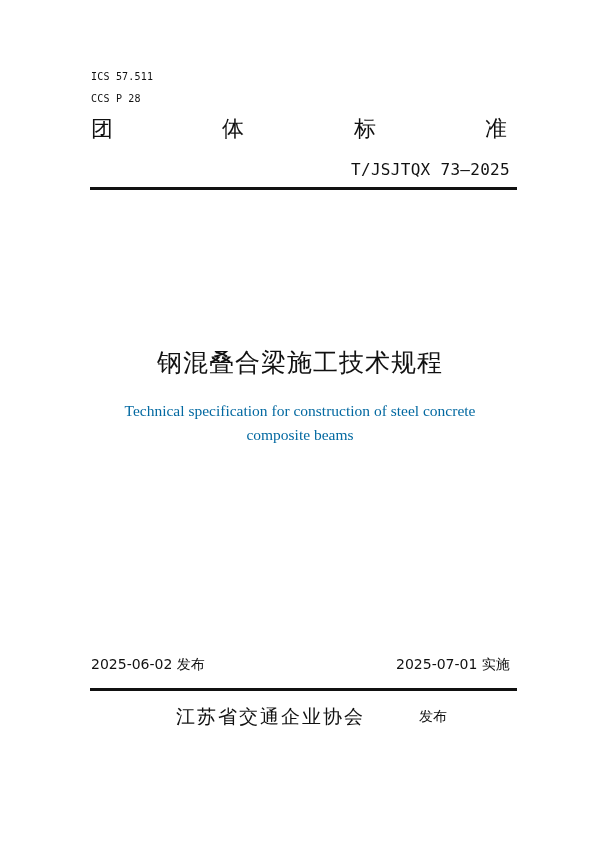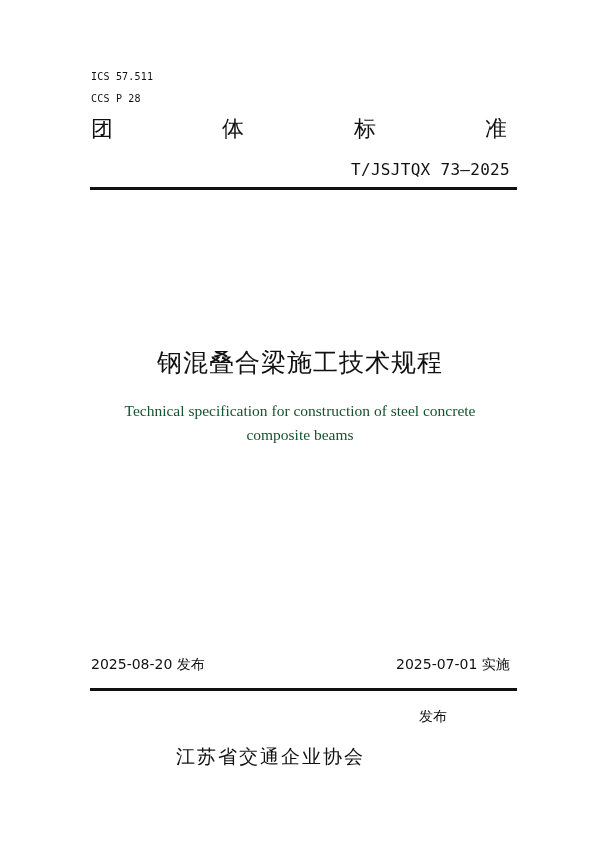--- a/index.html
+++ b/index.html
@@ -11,25 +11,25 @@
   .ccs { left: 91px; top: 93px; font-size: 10px; letter-spacing: 0.2px; }
   .std-char { top: 115px; font-size: 22px; line-height: 28px; }
   .code { right: 90px; top: 160px; font-size: 16px; letter-spacing: 0.3px; }
   .rule { position: absolute; left: 90px; width: 427px; height: 3px; background: #111; }
   .rule1 { top: 187px; }
   .rule2 { top: 688px; }
   .title-zh { left: 0; width: 600px; text-align: center; top: 346px;
               font-size: 25px; line-height: 34px; letter-spacing: 1px; white-space: normal; }
   .title-en { left: 100px; width: 400px; text-align: center; top: 399px;
               font-family: "Liberation Serif", "DejaVu Serif", serif; font-size: 15.5px;
-              line-height: 24px; white-space: normal; color: #14532d; }
+              line-height: 24px; white-space: normal; color: #0369a1; }
   .date { top: 656px; font-size: 14px; }
   .pub-date { left: 91px; }
   .impl-date { left: 377px; margin-left: 19px; }
-  .org { left: 176px; top: 704px; font-size: 19px; letter-spacing: 2px; margin-top: 40px; }
+  .org { left: 176px; top: 704px; font-size: 19px; letter-spacing: 2px; }
   .issue { left: 419px; top: 708px; font-size: 14px; }
 </style>
 </head>
 <body>
 
 <div>
   <div class="abs mono ics">ICS 57.511</div>
   <div class="abs mono ccs">CCS P 28</div>
 
   <div>
@@ -39,20 +39,20 @@
     <span class="abs std-char" style="left:485px">准</span>
   </div>
 
   <div class="abs mono code">T/JSJTQX 73—2025</div>
 
   <div class="rule rule1"></div>
 
   <div class="abs title-zh">钢混叠合梁施工技术规程</div>
   <div class="abs title-en">Technical specification for construction of steel concrete composite beams</div>
 
-  <div class="abs date pub-date">2025-08-20 发布</div>
+  <div class="abs date pub-date">2025-06-02 发布</div>
   <div class="abs date impl-date">2025-07-01 实施</div>
 
   <div class="rule rule2"></div>
 
   <div class="abs org">江苏省交通企业协会</div>
   <div class="abs issue">发布</div>
 </div>
 
 </body></html>

